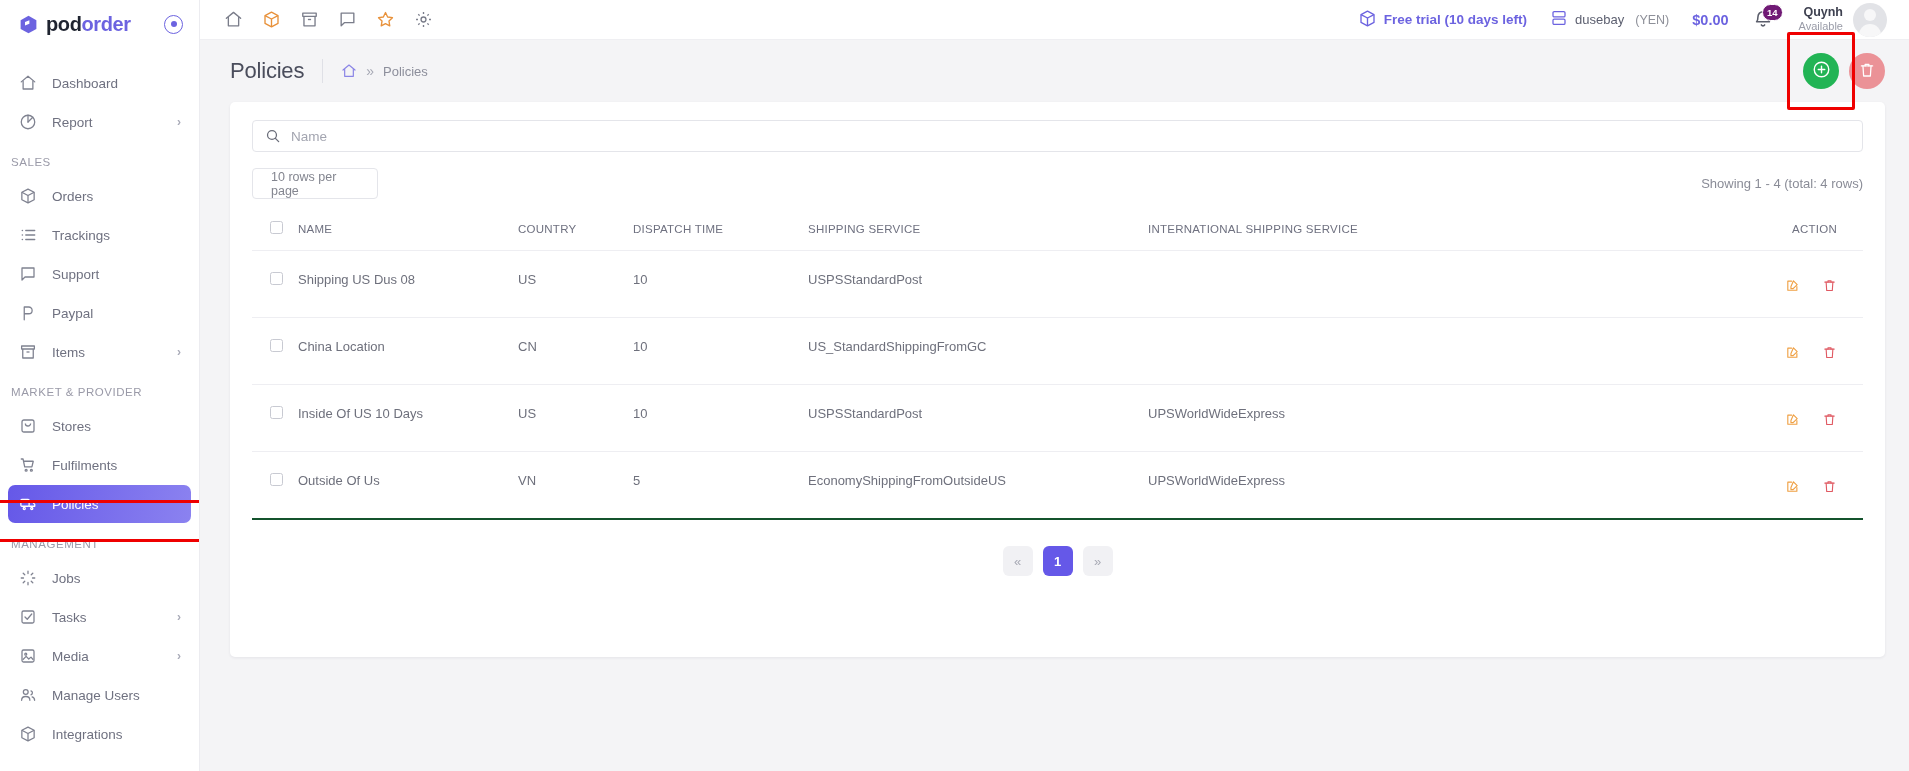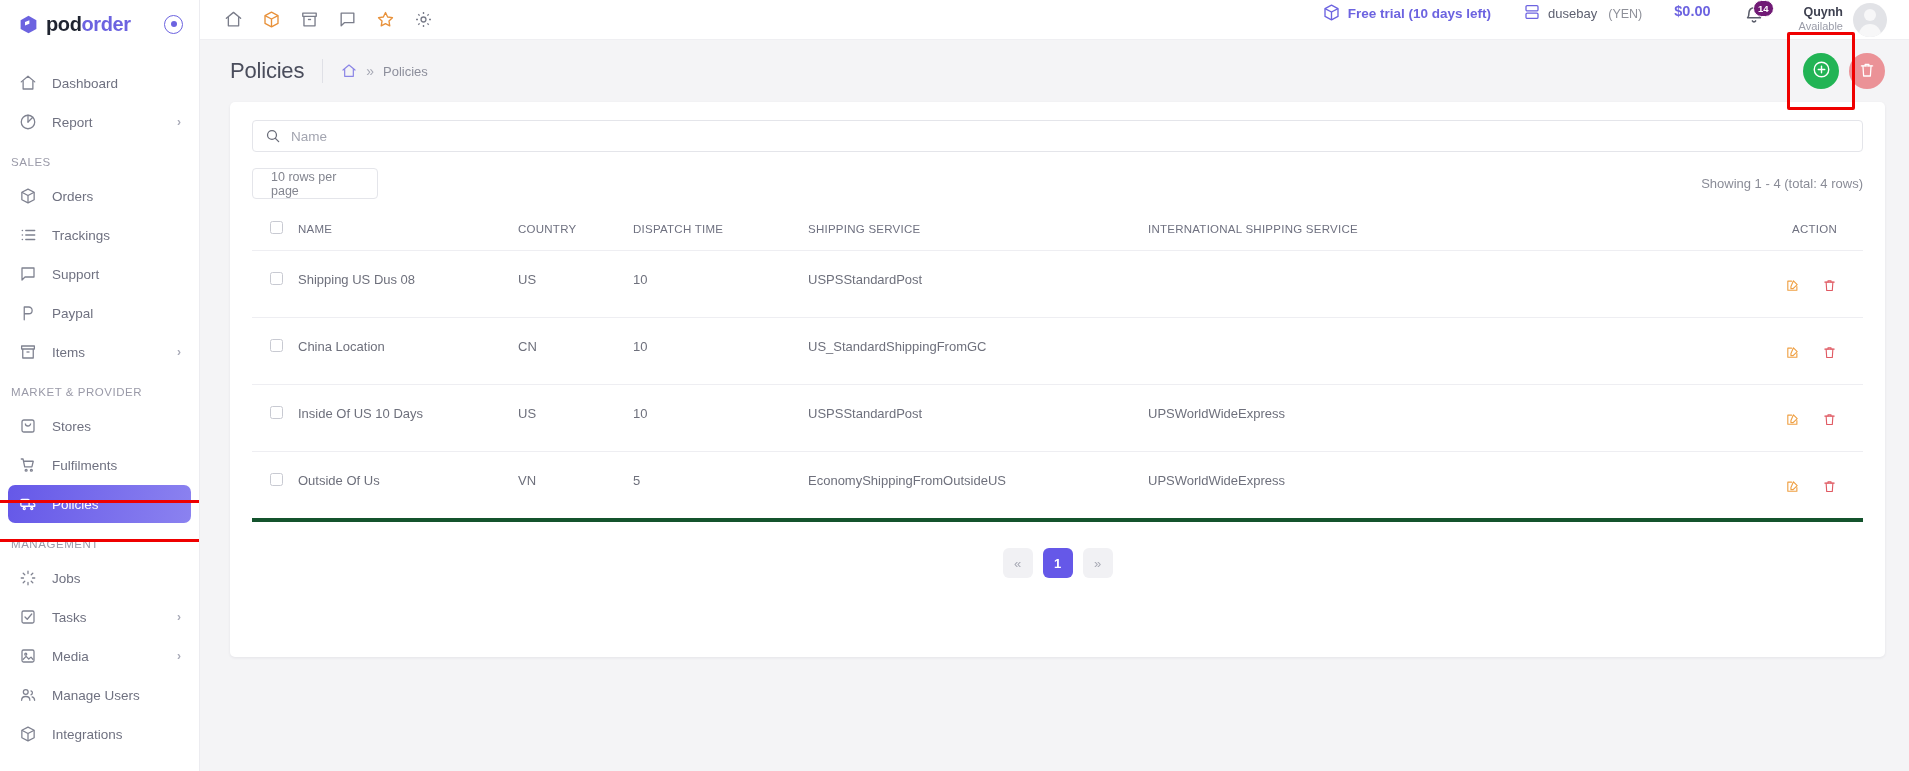--- a/index.html
+++ b/index.html
@@ -59,21 +59,21 @@
 
   
   .main { flex: 1; height: 771px; position: relative; background: #f4f4f6; }
 
   .topbar {
     height: 40px; background: #fff; display: flex; align-items: center;
     padding: 0 22px 0 20px; border-bottom: 1px solid #efeff2;
   }
   .topbar-icons { display: flex; align-items: center; gap: 12px; }
   .topbar-icons .tb-ico { width: 26px; height: 26px; display: flex; align-items: center; justify-content: center; cursor: pointer;}
-  .topbar-right { margin-left: auto; display: flex; align-items: flex-start; gap: 32px; }
+  .topbar-right { margin-left: auto; display: flex; align-items: center; gap: 23px; }
   .trial { display: flex; align-items: center; gap: 7px; color: #6c63e0; font-size: 13.5px; font-weight: 700; cursor: pointer;}
   .store-sel { display: flex; align-items: center; gap: 7px; cursor: pointer; }
   .store-name { color: #5d6070; font-size: 13px; }
   .store-cur { color: #8e9099; font-size: 12.5px; margin-left: 4px; }
   .balance { color: #6c63e0; font-size: 14.5px; font-weight: 700; }
   .bell-wrap { position: relative; width: 24px; height: 26px; cursor: pointer;}
   .badge {
     position: absolute; top: -3px; right: -7px;
     background: #701a75; color: #fff; font-size: 9.5px; font-weight: 700;
     min-width: 17px; height: 17px; border-radius: 9px;
@@ -142,21 +142,21 @@
   
   table { width: 100%; border-collapse: collapse; margin-top: 22px; }
   th {
     text-align: left; font-size: 11.5px; color: #6f7180; font-weight: 400;
     letter-spacing: .25px; padding: 0 0 14px 0; border-bottom: 1px solid #eeeef2;
   }
   td {
     font-size: 13px; color: #6e707c; padding: 21px 0;
     border-bottom: 1px solid #eeeef2; vertical-align: top;
   }
-  tbody tr:last-child td { border-bottom: 4px solid #14532d; }
+  tbody tr:last-child td { border-bottom: 2px solid #14532d; }
   .c-check { width: 46px; padding-left: 18px; }
   .c-name  { width: 220px; }
   .c-country { width: 115px; margin-left: 8px; }
   .c-dispatch { width: 175px; }
   .c-ship { width: 340px; }
   .c-intl { width: auto; }
   .c-action { width: 130px; text-align: right; padding-right: 26px; }
   th.c-action { }
   .chk {
     width: 13px; height: 13px; border: 1.5px solid #c8cad2; border-radius: 2.5px;

